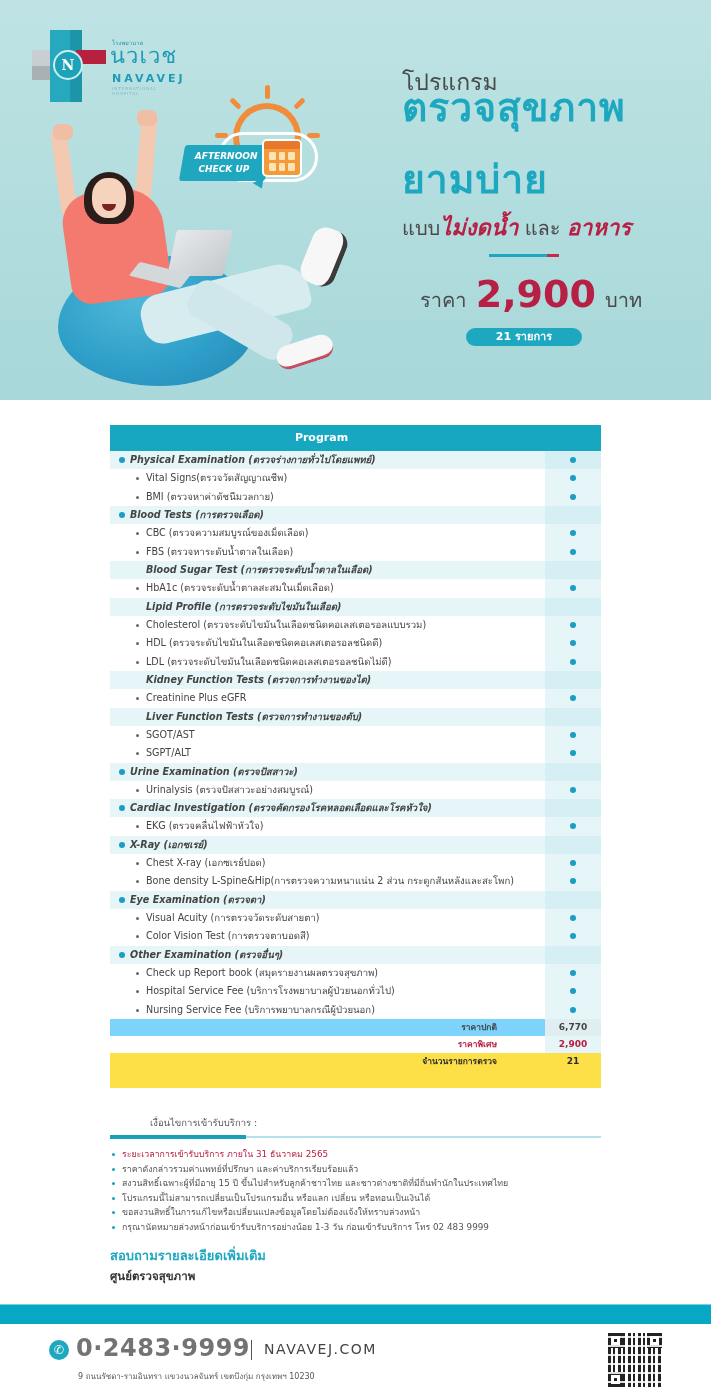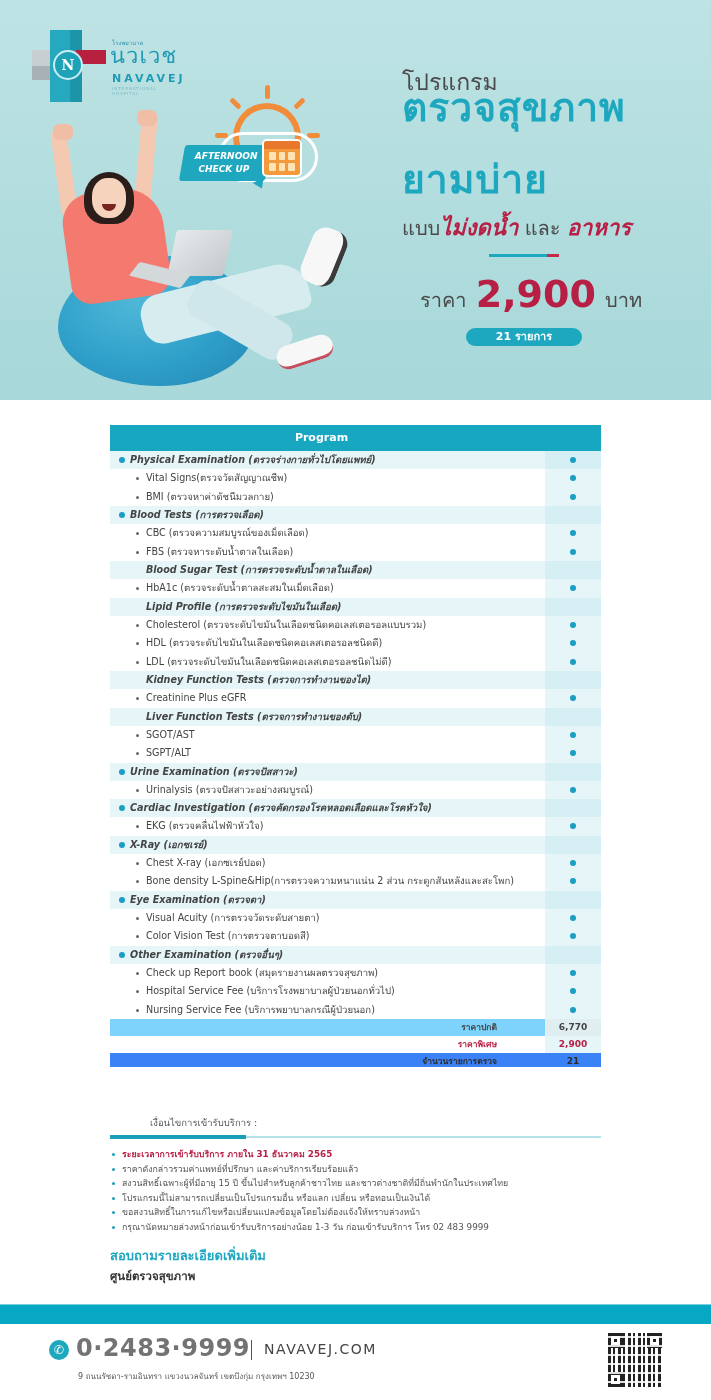--- a/index.html
+++ b/index.html
@@ -75,35 +75,35 @@
   .row .txt { position: absolute; left: 20px; }
   .row.cat .txt { left: 20px; }
   .row.sub .txt { left: 36px; }
   .row.subhead .txt { left: 36px; }
   .row .bullet-big { position: absolute; left: 9px; top: 6px; width: 6px; height: 6px; border-radius: 50%; background: #1a9fc2; }
   .row .bullet-small { position: absolute; left: 26px; top: 8px; width: 3px; height: 3px; border-radius: 50%; background: #666; }
   .col-mark { position: absolute; right: 0; top: 0; width: 56px; height: 100%; }
   .col-mark .dot { position: absolute; left: 25px; top: 50%; margin-top: -3px; width: 6px; height: 6px; border-radius: 50%; background: #1a9fc2; }
   .row.normal-price { background: #7dd3fc; height: 17px; line-height: 17px; font-weight: bold; }
   .row.special-price { height: 17px; line-height: 17px; font-weight: bold; color: #b71f45; }
-  .row.total { background: #3b82f6; height: 14px; line-height: 17px; font-weight: bold; color: #2d2d2d; }
+  .row.total { background: #fde047; height: 35px; line-height: 17px; font-weight: bold; color: #2d2d2d; }
   .row .lbl-right { position: absolute; right: 104px; font-size: 8.5px; }
   .row .val-right { position: absolute; right: 0; width: 56px; text-align: center; font-size: 9px; }
   .row.normal-price .val-right { background: #e1eef1; }
   .row.special-price .val-right { background: #e5f5f8; }
 
   
   .cond { position: absolute; left: 110px; top: 1115px; width: 491px; }
   .cond-title { font-size: 9.5px; color: #555; margin-left: 40px; }
   .cond-rule { position: relative; margin-top: 6px; height: 2px; background: #b5e1e8; }
   .cond-rule i { position: absolute; left: 0; top: -1px; width: 136px; height: 4px; background: #1a9fb8; }
   .cond-list { margin-top: 9px; list-style: none; }
   .cond-list li { position: relative; font-size: 8.8px; line-height: 14.5px; padding-left: 12px; color: #555; white-space: nowrap; }
   .cond-list li::before { content: ""; position: absolute; left: 2px; top: 6px; width: 3px; height: 3px; background: #1a9fb8; border-radius: 50%; }
-  .cond-list li.hl { color: #b71f45; font-weight: bold; }
+  .cond-list li.hl { color: #b71f45; }
   .contact-title { position: absolute; left: 110px; top: 1245px; font-size: 13px; font-weight: bold; color: #1ea8c0; }
   .contact-sub { position: absolute; left: 110px; top: 1267px; font-size: 11.5px; font-weight: bold; color: #333; }
 
   
   .f-bar { position: absolute; left: 0; top: 1304px; width: 711px; height: 20px; background: #06a8c4; border-top: 1px solid #79d2e2; }
   .f-phone-icon { position: absolute; left: 49px; top: 1340px; width: 20px; height: 20px; border-radius: 50%; background: #1ea8c0; color: #fff; font-size: 12px; text-align: center; line-height: 20px; }
   .f-phone { position: absolute; left: 76px; top: 1334px; font-size: 24px; font-weight: bold; color: #737373; letter-spacing: 0.5px; }
   .f-sep { position: absolute; left: 251px; top: 1340px; width: 1px; height: 20px; background: #555; }
   .f-web { position: absolute; left: 264px; top: 1341px; font-size: 14px; color: #444; letter-spacing: 1.5px; }
   .f-addr { position: absolute; left: 78px; top: 1370px; font-size: 8px; color: #555; }

